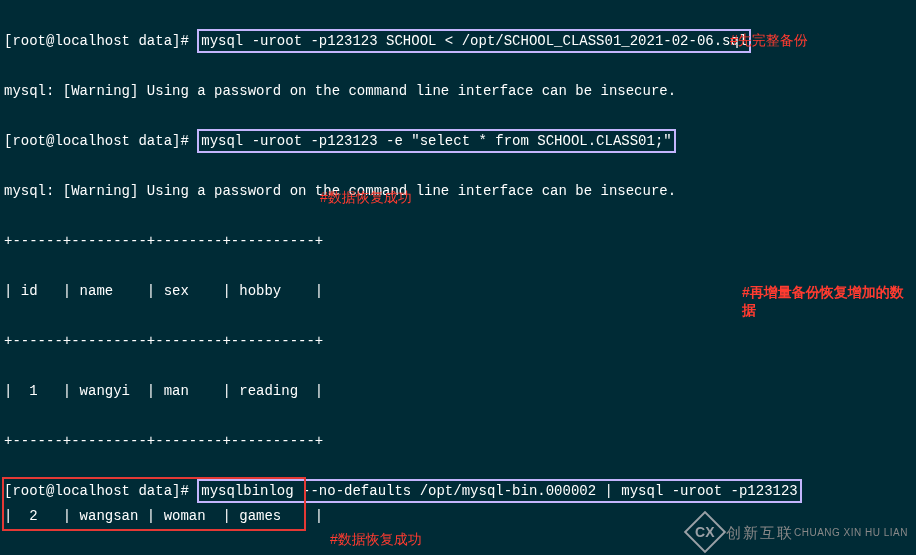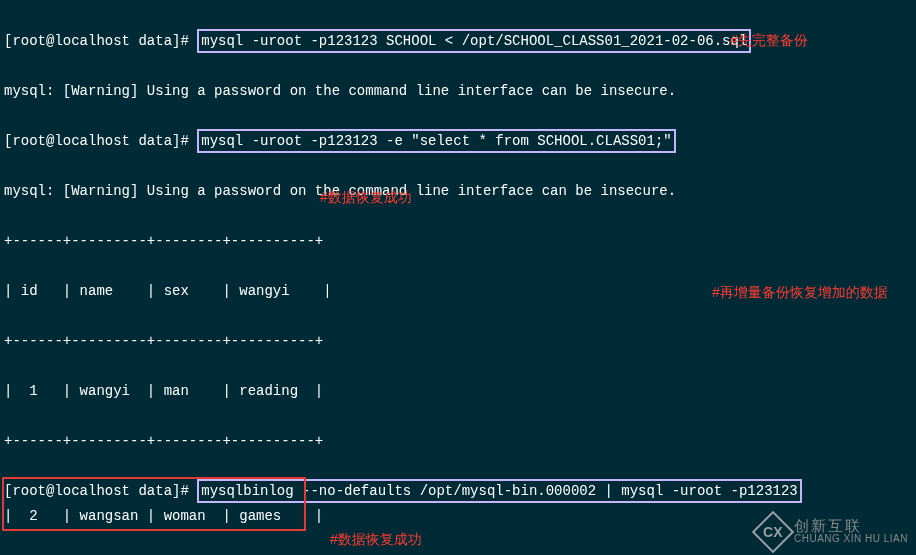--- a/index.html
+++ b/index.html
@@ -55,21 +55,21 @@
     align-items: center;
     justify-content: center;
   }
   .watermark .logo span {
     transform: rotate(-45deg);
     font-weight: bold;
     font-size: 14px;
   }
   .watermark .txt {
     display: flex;
-    flex-direction: column;
+    flex-direction: row;
     line-height: 13px;
   }
   .watermark .main {
     font-size: 15px;
     color: #888;
     letter-spacing: 2px;
   }
   .watermark .sub {
     font-size: 10px;
     color: #888;
@@ -78,21 +78,21 @@
 </style>
 </head>
 <body>
 
 <div class="terminal">
 <span class="line"><span>[root@localhost data]# </span><span class="boxed"><span>mysql -uroot -p123123 SCHOOL &lt; /opt/SCHOOL_CLASS01_2021-02-06.sql</span></span></span>
 <span class="line">mysql: [Warning] Using a password on the command line interface can be insecure.</span>
 <span class="line"><span>[root@localhost data]# </span><span class="boxed"><span>mysql -uroot -p123123 -e "select * from SCHOOL.CLASS01;"</span></span></span>
 <span class="line">mysql: [Warning] Using a password on the command line interface can be insecure.</span>
 <span class="line">+------+---------+--------+----------+</span>
-<span class="line">| id   | name    | sex    | wangyi    |</span>
+<span class="line">| id   | name    | sex    | hobby    |</span>
 <span class="line">+------+---------+--------+----------+</span>
 <span class="line">|  1   | wangyi  | man    | reading  |</span>
 <span class="line">+------+---------+--------+----------+</span>
 <span class="line"><span>[root@localhost data]# </span><span class="boxed"><span>mysqlbinlog --no-defaults /opt/mysql-bin.000002 | mysql -uroot -p123123</span></span></span>
 
 
 
 
 
 
@@ -102,21 +102,21 @@
 
 <div style="position:absolute;left:4px;top:479px;white-space:pre;line-height:25px;">
 <span class="line">|  2   | wangsan | woman  | games    |</span>
 <span class="line">|  4   | wangsi  | man    | runing   |</span>
 
 </div>
 <div style="position:absolute;left:2px;top:477px;width:300px;height:50px;border:2px solid #e53935;pointer-events:none;"></div>
 
 <div class="red-annot" style="left:730px;top:32px;">#先完整备份</div>
 <div class="red-annot" style="left:320px;top:189px;">#数据恢复成功</div>
-<div class="red-annot" style="left:712px;top:284px;">#再增量备份恢复增加的数据</div>
+<div class="red-annot" style="left:742px;top:284px;font-weight:bold;">#再增量备份恢复增加的数据</div>
 <div class="red-annot" style="left:330px;top:495px;margin-top:36px;">#数据恢复成功</div>
 
 <div class="watermark">
   <div class="logo">
       <span>CX</span>
     </div>
   <div class="txt">
     <span class="main">创新互联</span>
     <span class="sub">CHUANG XIN HU LIAN</span>
   </div>

